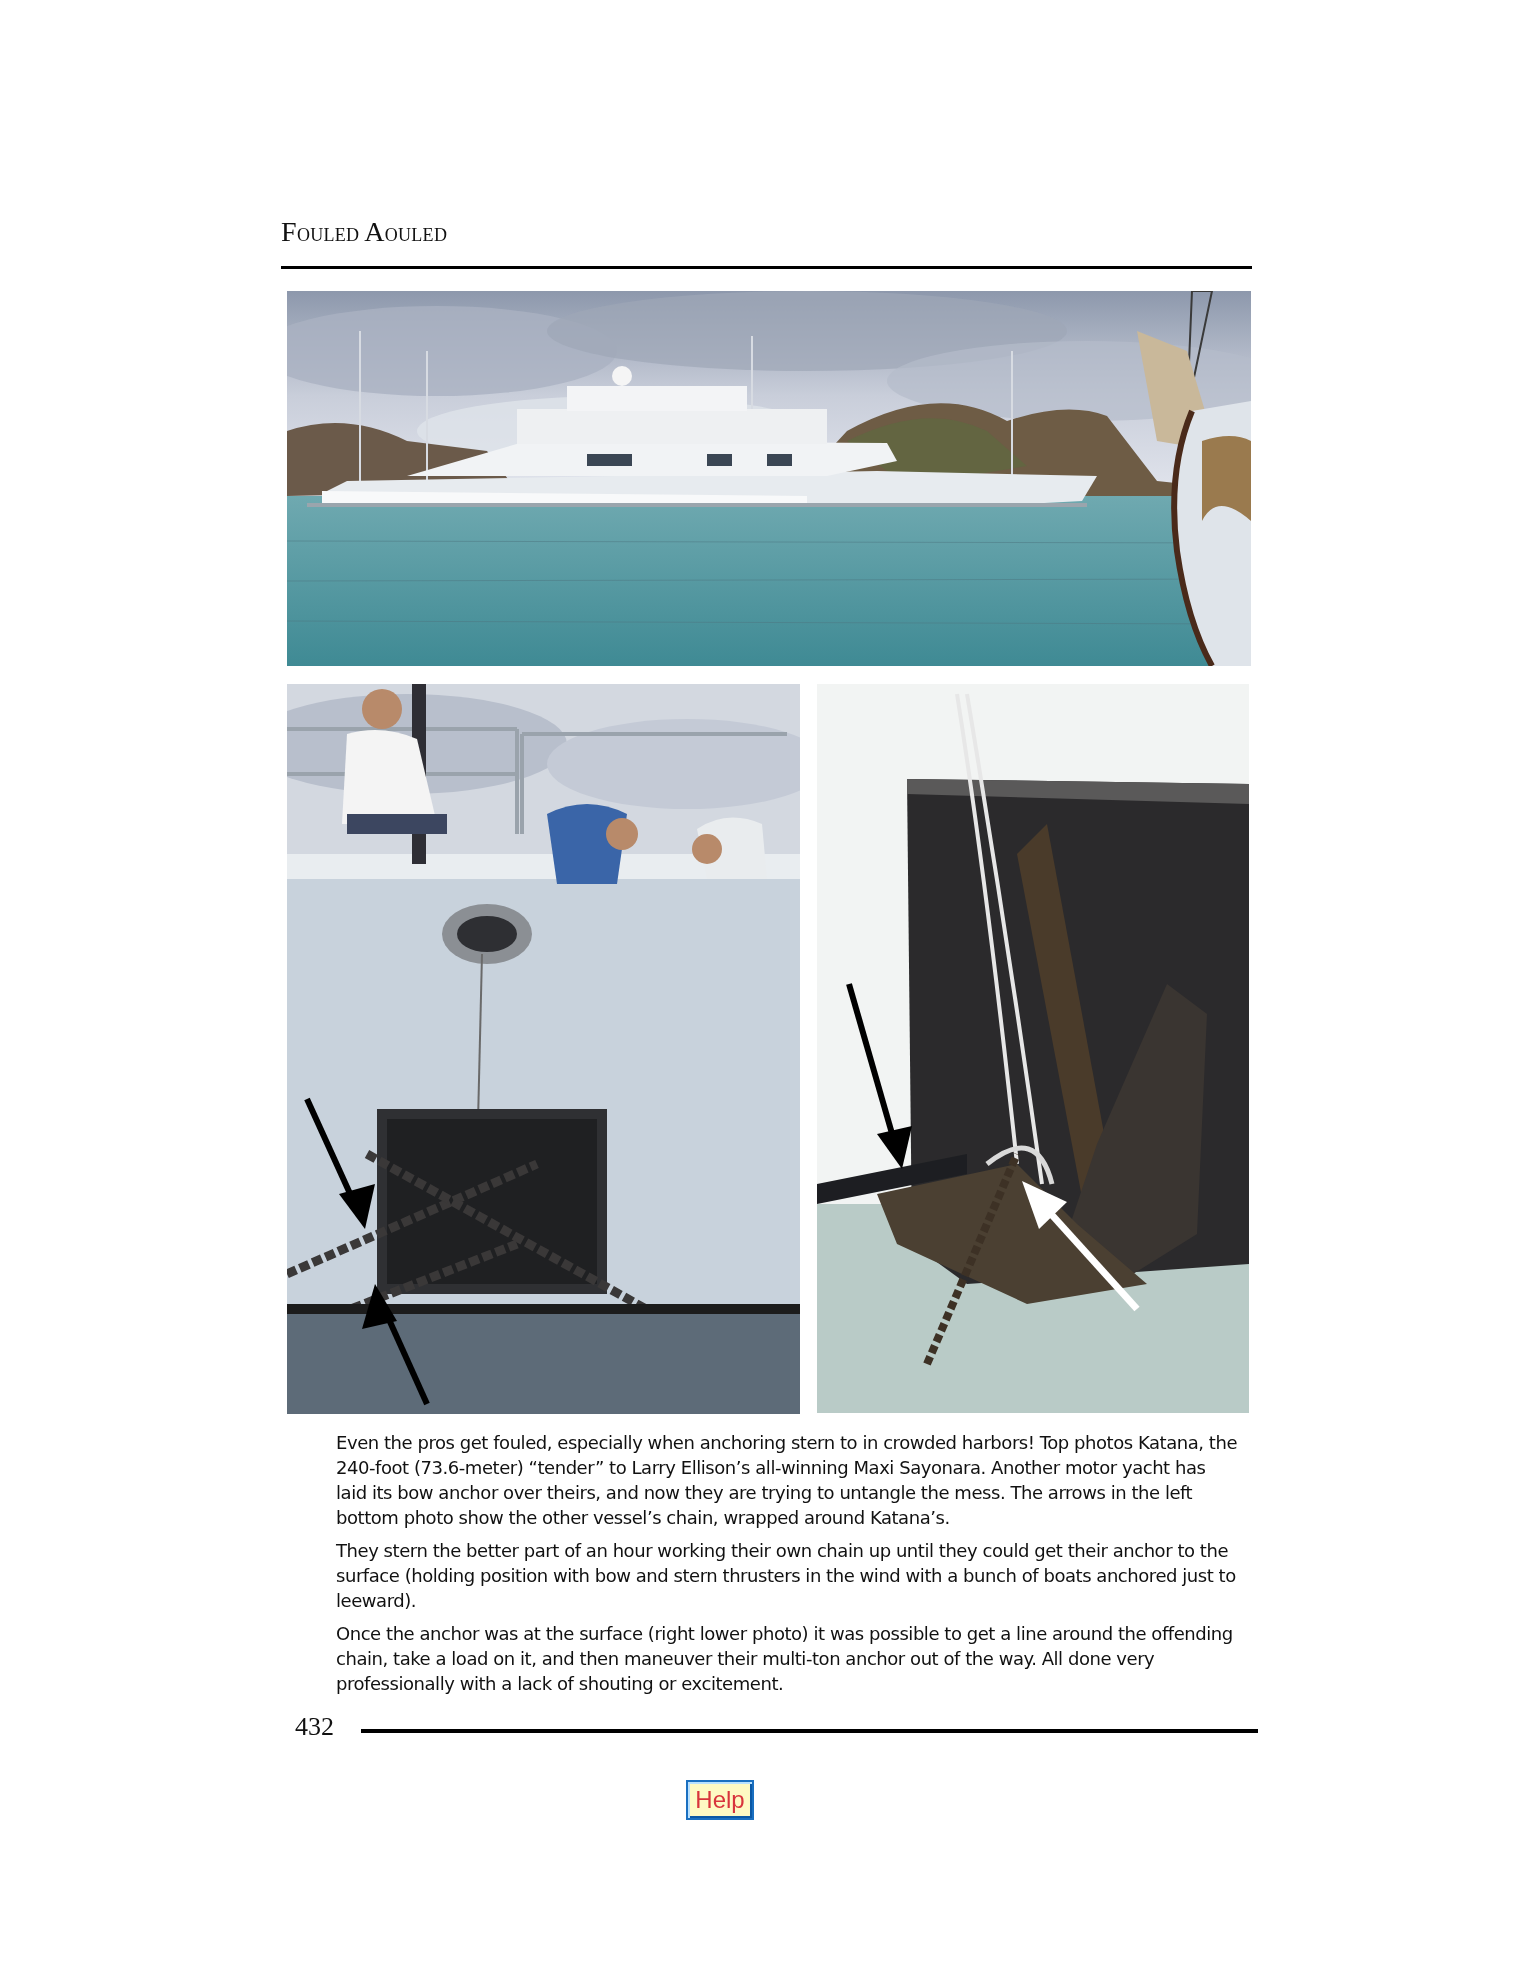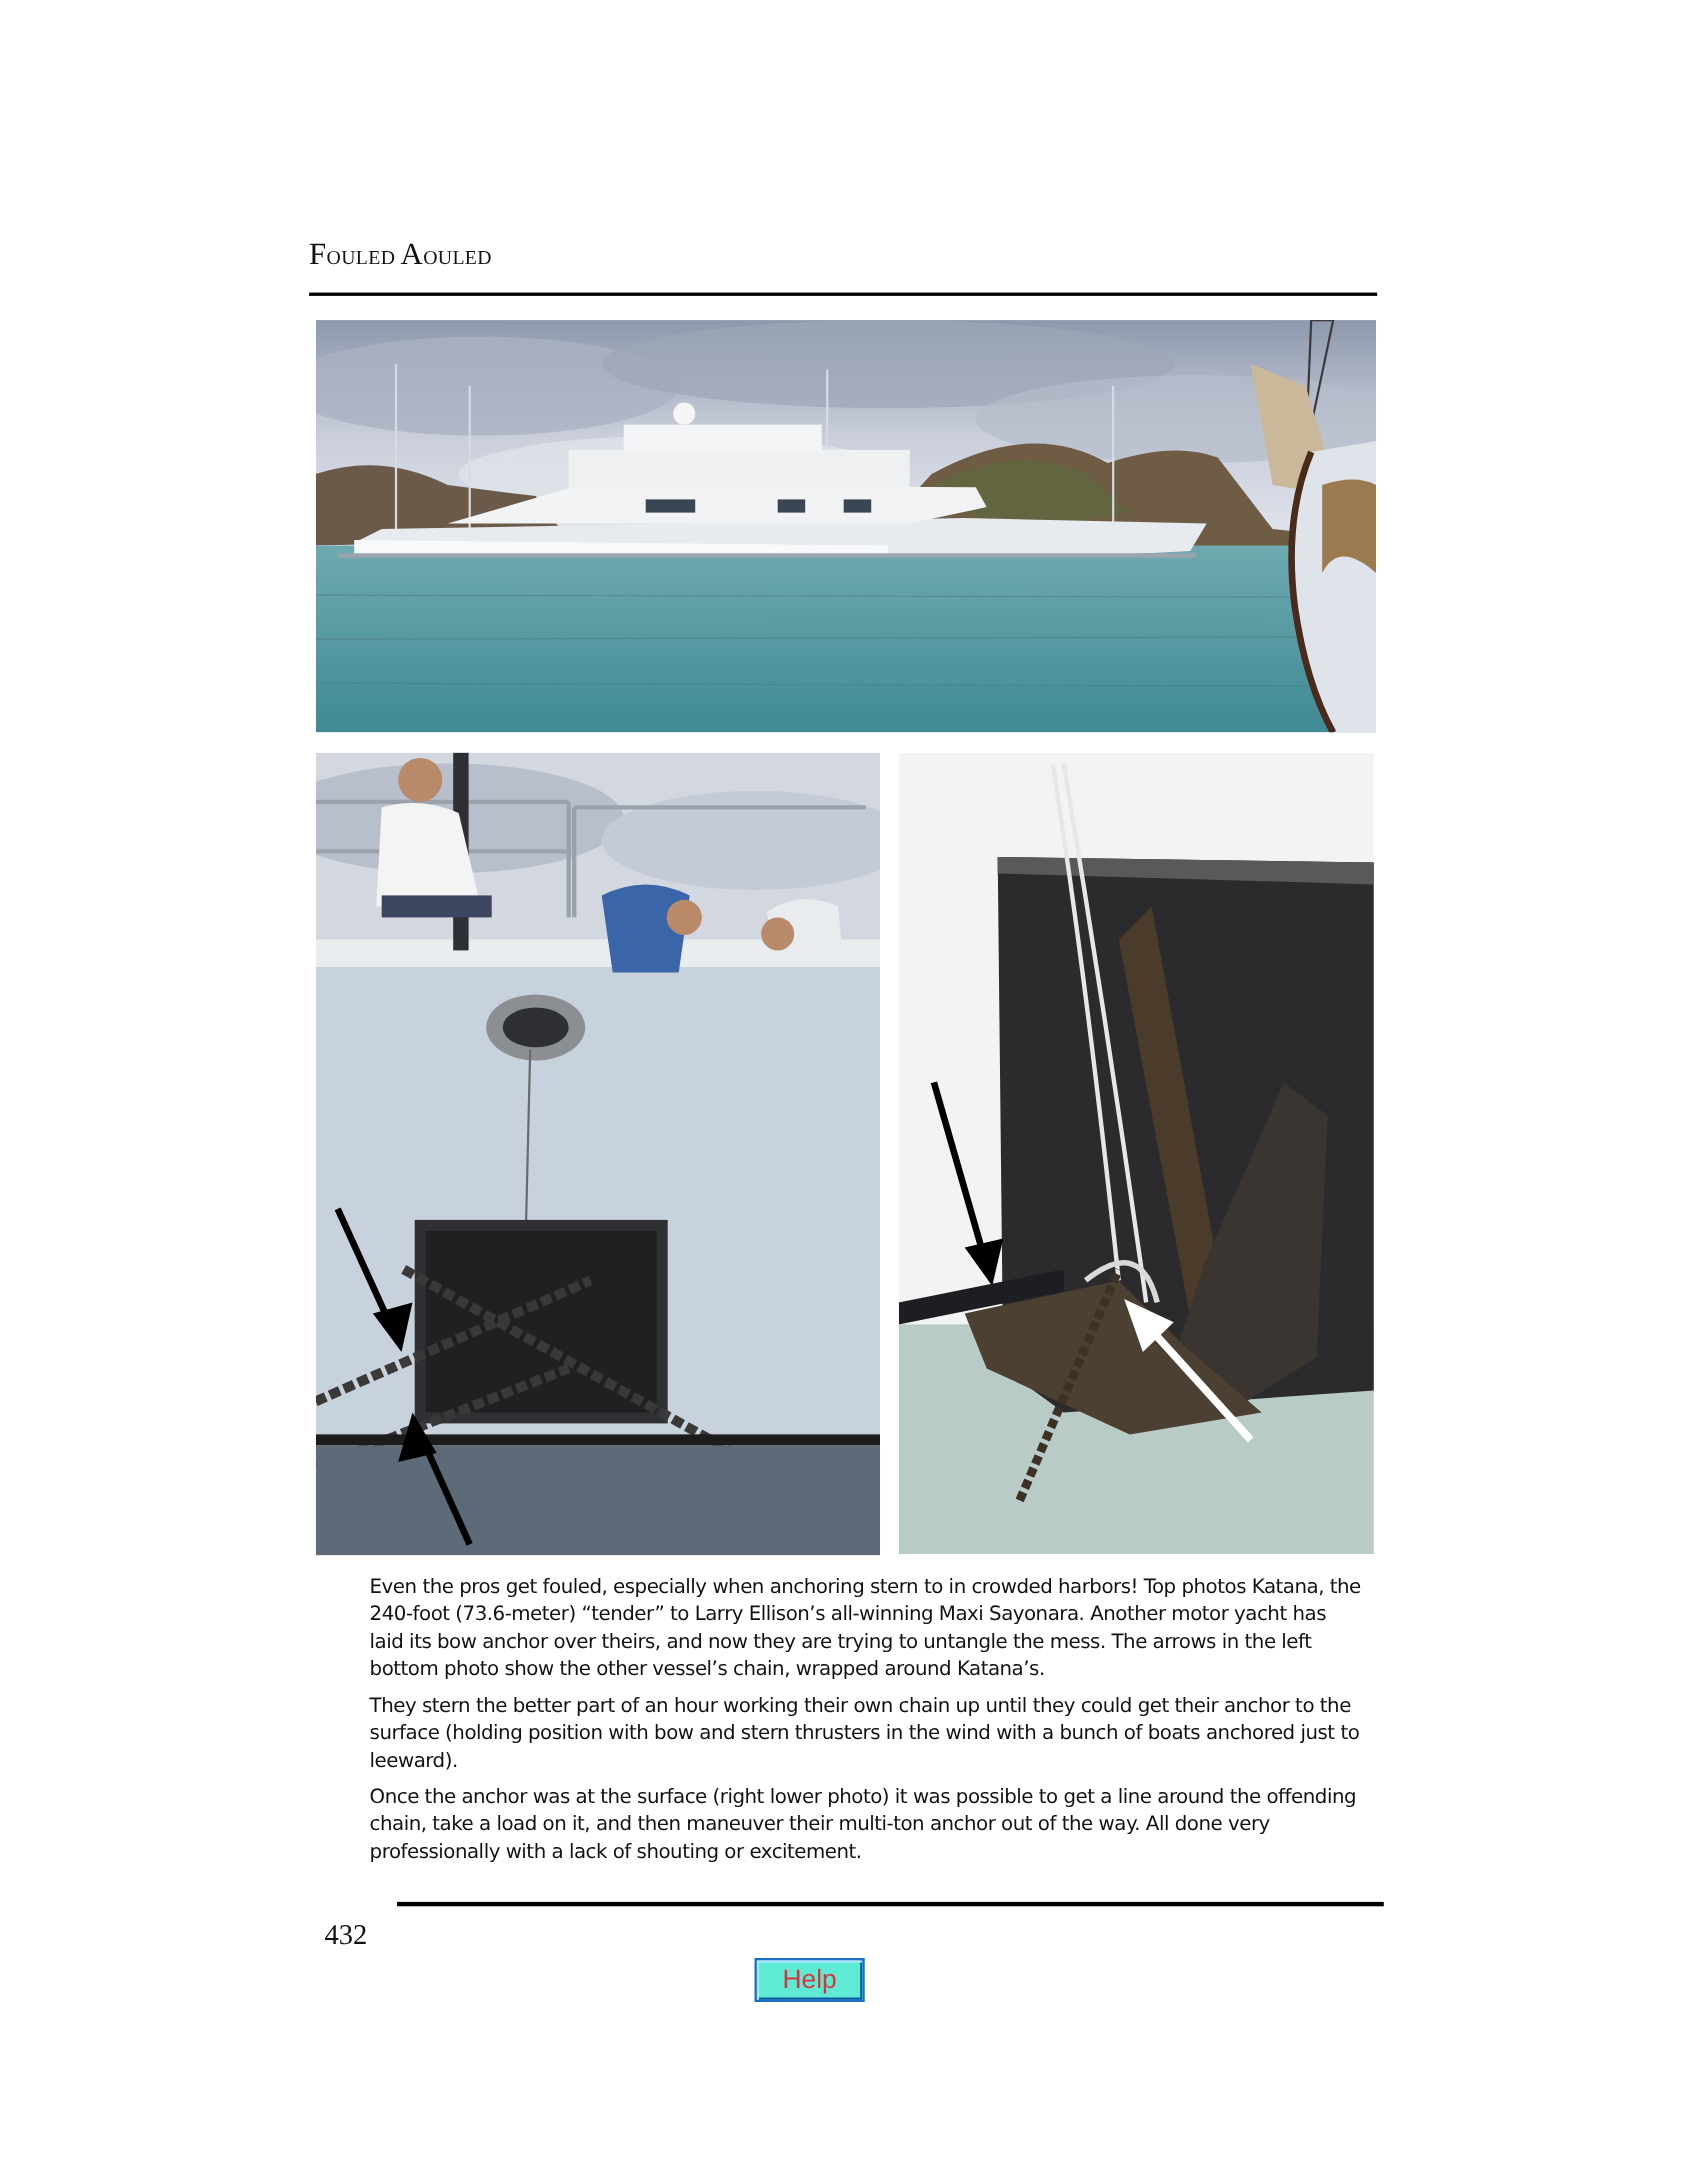--- a/index.html
+++ b/index.html
@@ -8,23 +8,23 @@
   .page-title .big { font-size: 28px; }
   .page-title .small { font-size: 18px; }
   .rule-top { position: absolute; left: 281px; top: 266px; width: 971px; height: 3px; background: #000; }
   .photo { position: absolute; overflow: hidden; }
   .photo svg { display: block; width: 100%; height: 100%; }
   #photo-top { left: 287px; top: 291px; width: 964px; height: 375px; }
   #photo-left { left: 287px; top: 684px; width: 513px; height: 730px; }
   #photo-right { left: 817px; top: 684px; width: 432px; height: 729px; }
   .caption { position: absolute; left: 318px; top: 1430px; width: 920px; font-family: "DejaVu Sans", sans-serif; font-size: 18px; line-height: 25px; color: #111; letter-spacing: -0.45px; }
   .caption p { margin: 0 0 8px 18px; }
-  .page-number { position: absolute; left: 295px; top: 1712px; font-family: "Liberation Serif", serif; font-size: 26px; color: #111; margin-top: 32px; }
+  .page-number { position: absolute; left: 295px; top: 1712px; font-family: "Liberation Serif", serif; font-size: 26px; color: #111; }
   .rule-bottom { position: absolute; left: 361px; top: 1729px; width: 897px; height: 4px; background: #000; }
-  .help-btn { position: absolute; left: 686px; top: 1780px; width: 100px; height: 40px; background: #5eead4; border: 2px solid #1a6fc0; box-shadow: inset 2px 2px 0 #b8e1ff, inset -2px -2px 0 #0b58a5; color: #d8343c; font-family: "Liberation Sans", sans-serif; font-size: 24px; display: flex; align-items: center; justify-content: center; box-sizing: border-box; cursor: pointer; }
+  .help-btn { position: absolute; left: 686px; top: 1780px; width: 68px; height: 40px; background: #fef9c3; border: 2px solid #1a6fc0; box-shadow: inset 2px 2px 0 #b8e1ff, inset -2px -2px 0 #0b58a5; color: #d8343c; font-family: "Liberation Sans", sans-serif; font-size: 24px; display: flex; align-items: center; justify-content: center; box-sizing: border-box; cursor: pointer; }
 </style>
 </head>
 <body>
 
 <div class="page-title">
   <span class="big">F</span><span class="small">OULED </span><span class="big">A</span><span class="small">OULED</span>
 </div>
 <div class="rule-top"></div>
 
 <div class="photo" id="photo-top">

